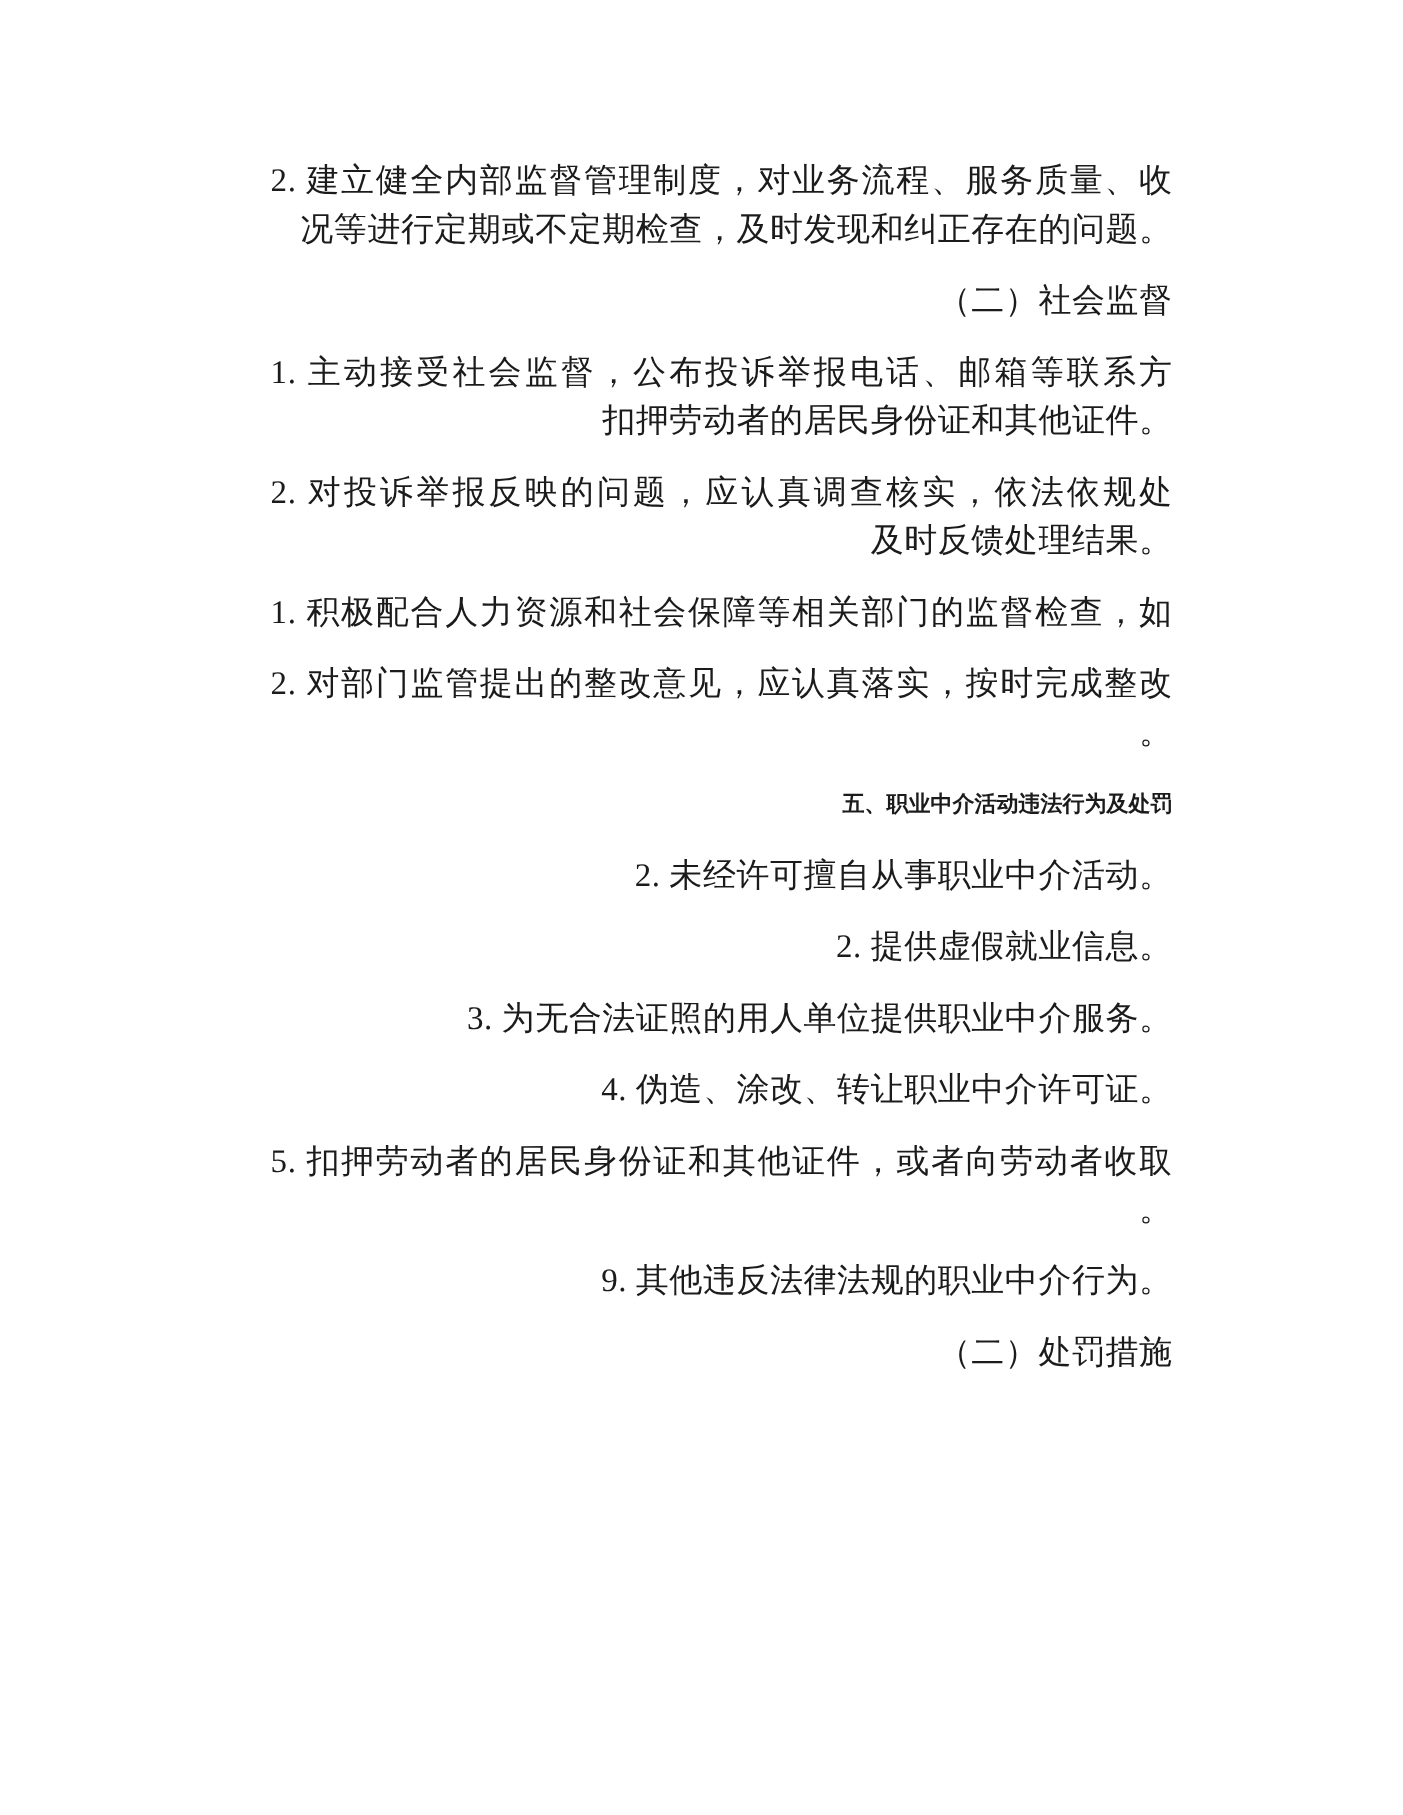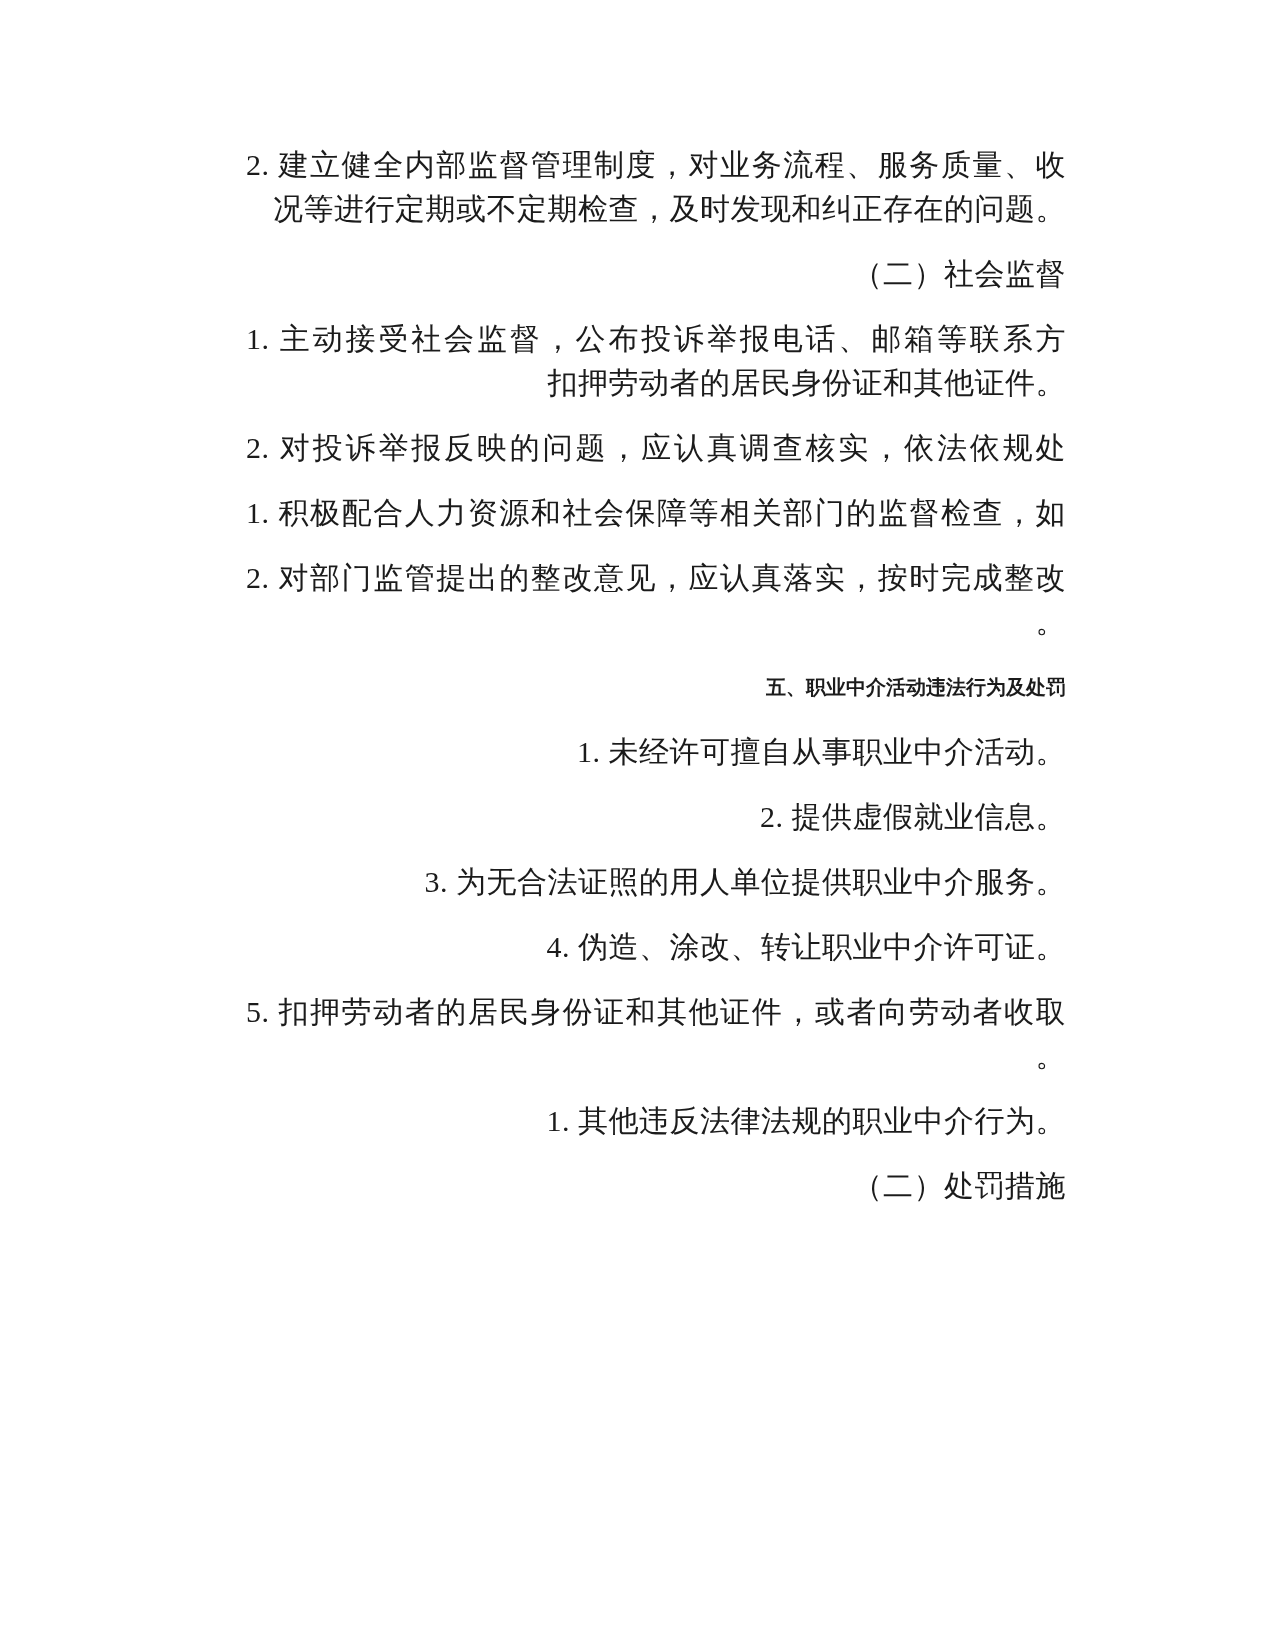--- a/index.html
+++ b/index.html
@@ -54,47 +54,48 @@
       </div>
       <div class="para">
         <div class="line indent">（二）社会监督</div>
       </div>
       <div class="para">
         <div class="line indent fill">1. 主动接受社会监督，公布投诉举报电话、邮箱等联系方式，及</div>
         <div class="line">扣押劳动者的居民身份证和其他证件。</div>
       </div>
       <div class="para">
         <div class="line indent fill">2. 对投诉举报反映的问题，应认真调查核实，依法依规处理，并</div>
+        <div class="line">及时反馈处理结果。</div>
       </div>
       <div class="para">
         <div class="line indent fill">1. 积极配合人力资源和社会保障等相关部门的监督检查，如实提</div>
       </div>
       <div class="para">
         <div class="line indent fill">2. 对部门监管提出的整改意见，应认真落实，按时完成整改任务</div>
         <div class="line">。</div>
       </div>
       <div class="para heading">
         <div class="line indent">五、职业中介活动违法行为及处罚</div>
       </div>
       <div class="para">
-        <div class="line indent">1. 未经许可擅自从事职业中介活动。</div>
+        <div class="line indent">2. 未经许可擅自从事职业中介活动。</div>
       </div>
       <div class="para">
         <div class="line indent">2. 提供虚假就业信息。</div>
       </div>
       <div class="para">
         <div class="line indent">3. 为无合法证照的用人单位提供职业中介服务。</div>
       </div>
       <div class="para">
         <div class="line indent">4. 伪造、涂改、转让职业中介许可证。</div>
       </div>
       <div class="para">
         <div class="line indent fill">5. 扣押劳动者的居民身份证和其他证件，或者向劳动者收取押金</div>
         <div class="line">。</div>
       </div>
       <div class="para">
-        <div class="line indent">1. 其他违反法律法规的职业中介行为。</div>
+        <div class="line indent">9. 其他违反法律法规的职业中介行为。</div>
       </div>
       <div class="para">
         <div class="line indent">（二）处罚措施</div>
       </div>
     </div>
 </div>
 
 </body></html>

